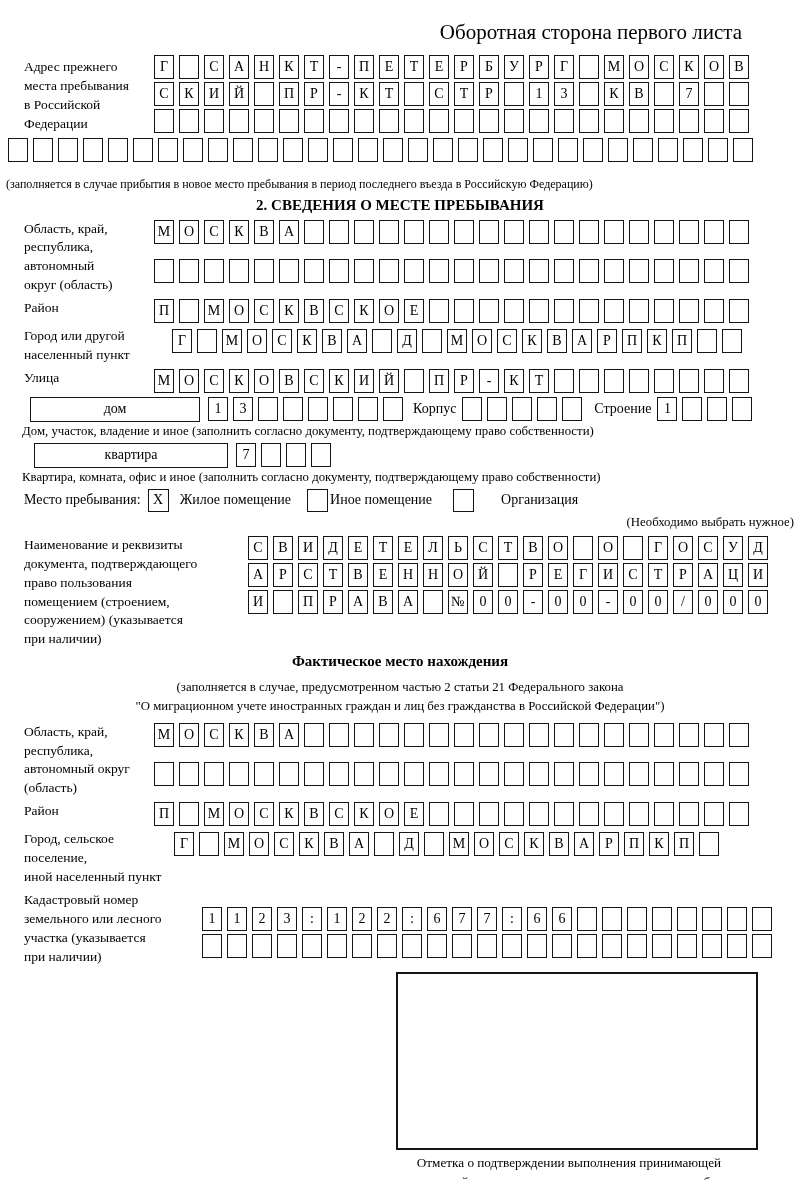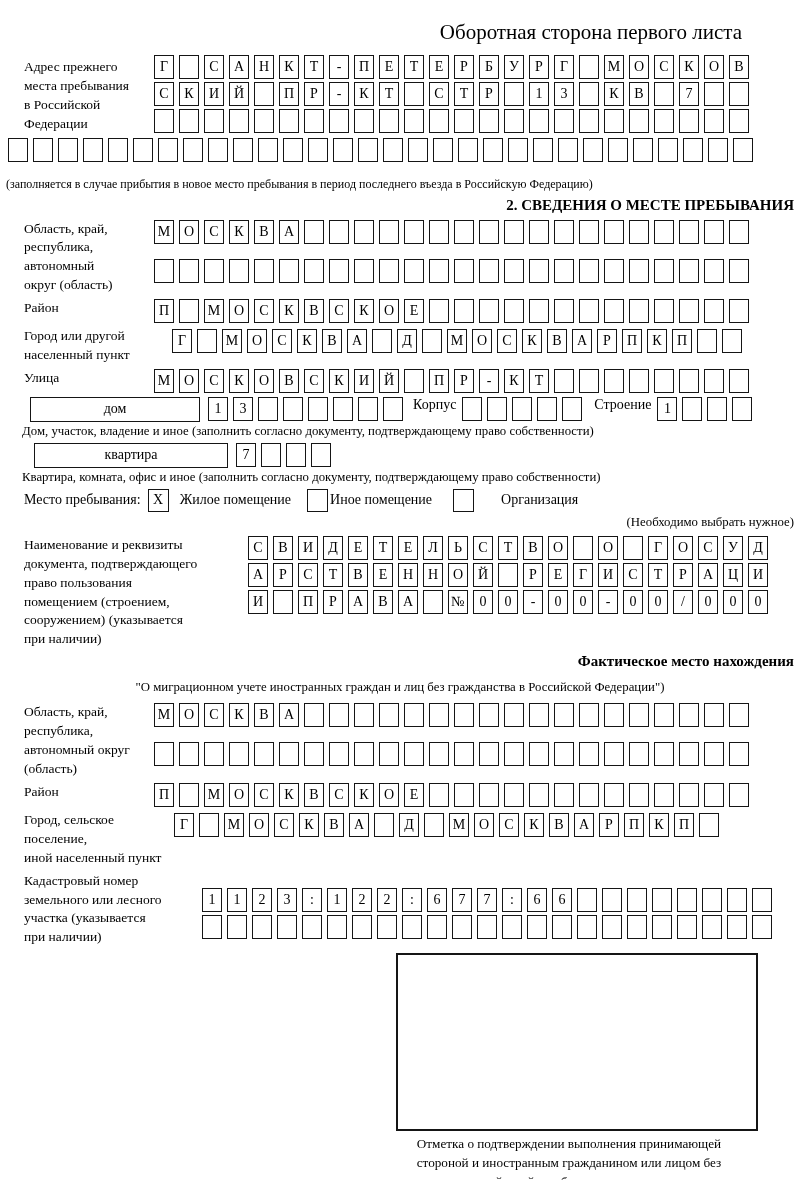--- a/index.html
+++ b/index.html
@@ -8,24 +8,24 @@
   .hdr-note{text-align:right;padding-right:52px;font-size:21px;margin-top:16px;}
   .cellrow{display:flex;gap:5px;flex-wrap:nowrap;}
   .cell{width:18px;height:22px;border:1.6px solid #151515;display:inline-flex;align-items:center;justify-content:center;
         font-size:14px;flex:0 0 auto;line-height:1;}
   .rows{display:flex;flex-direction:column;gap:3px;}
   .field{display:flex;margin-bottom:4px;}
   .lbl{width:148px;flex:0 0 auto;font-size:13.5px;line-height:1.4;padding-left:18px;box-sizing:border-box;}
   .lbl1{padding-top:3px;}
   .caption{font-size:12px;text-align:left;margin:15px 0 5px 0;}
   .caption-left{font-size:12.8px;margin:2px 0 4px 16px;}
-  .sec-title{text-align:right;font-weight:bold;font-size:15px;margin:4px 0 6px 0;}
+  .sec-title{text-align:center;font-weight:bold;font-size:15px;margin:4px 0 6px 0;}
   .wide-box{border:1.6px solid #151515;height:23px;display:flex;align-items:center;justify-content:center;
             font-size:14px;flex:0 0 auto;box-sizing:content-box;}
-  .house-row{display:flex;margin:4px 0 2px 0;padding-left:24px;}
+  .house-row{display:flex;align-items:center;margin:4px 0 2px 0;padding-left:24px;}
   .inline-lbl{font-size:14px;flex:0 0 auto;}
   .cb-row{display:flex;align-items:center;font-size:14px;padding-left:18px;margin-top:4px;}
   .checkbox{width:19px;height:21px;border:1.6px solid #151515;display:inline-flex;align-items:center;justify-content:center;
             font-size:14px;flex:0 0 auto;}
   .hint{font-size:12.8px;margin:3px 0 6px 188px;text-align:right;}
   .note-line{font-size:12.8px;text-align:center;line-height:1.5;}
   .stamp-box{width:358px;height:174px;border:2px solid #151515;margin:6px 0 4px 390px;}
   .stamp-caption{width:426px;margin-left:350px;text-align:center;font-size:13.2px;line-height:1.42;}
 </style>
 </head>
@@ -442,20 +442,21 @@
           <span class="cell">0</span>
           <span class="cell">/</span>
           <span class="cell">0</span>
           <span class="cell">0</span>
           <span class="cell">0</span>
         </div>
     </div>
   </div>
 
   <div class="sec-title" style="margin-top:2px;margin-bottom:8px;">Фактическое место нахождения</div>
+  <div class="note-line">(заполняется в случае, предусмотренном частью 2 статьи 21 Федерального закона</div>
   <div class="note-line" style="margin-bottom:6px;">"О миграционном учете иностранных граждан и лиц без гражданства в Российской Федерации")</div>
 
   <div class="field">
     <div class="lbl">
       <div>Область, край,</div>
       <div>республика,</div>
       <div>автономный округ</div>
       <div>(область)</div>
     </div>
     <div class="rows">

